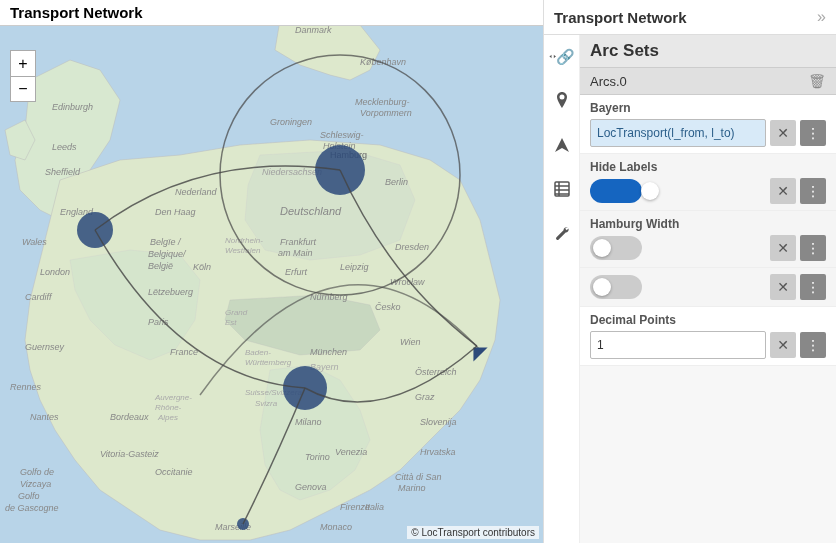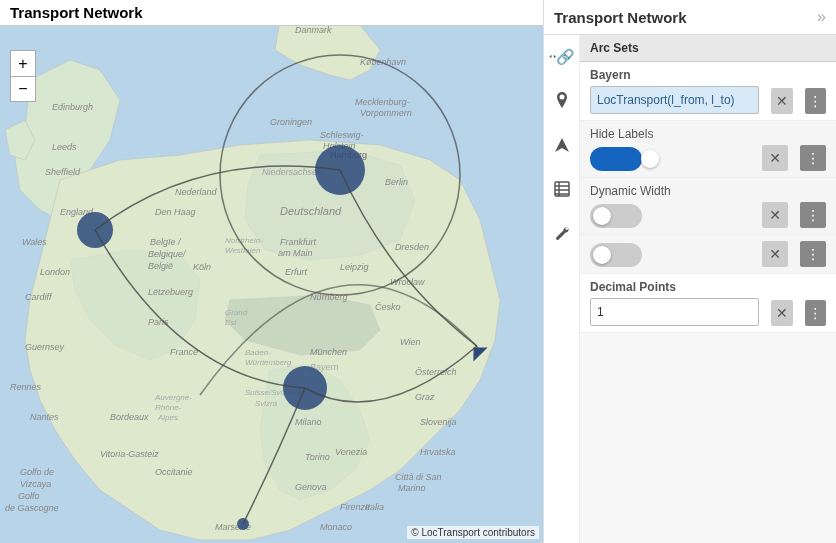--- a/index.html
+++ b/index.html
@@ -25,37 +25,37 @@
     .panel-header-arrow { color: #aaa; font-size: 16px; cursor: pointer; }
 
     .panel-sidebar { display: flex; flex: 1; overflow: hidden; }
 
     .icon-sidebar { width: 36px; background: #fff; border-right: 1px solid #eee; display: flex; flex-direction: column; align-items: center; padding-top: 8px; gap: 16px; }
     .icon-sidebar .sidebar-icon { width: 28px; height: 28px; display: flex; align-items: center; justify-content: center; cursor: pointer; color: #555; font-size: 16px; }
 
     .panel-content { flex: 1; overflow-y: auto; padding: 0; }
 
     .section-header { background: #e8e8e8; padding: 6px 10px; font-weight: bold; font-size: 13px; color: #333; display: flex; align-items: center; justify-content: space-between; border-bottom: 1px solid #ccc; }
-    .section-header-title { font-size: 12px; text-align: center; }
+    .section-header-title { font-size: 17px; text-align: center; }
 
     .arc-item { background: #e0e0e0; padding: 5px 10px; display: flex; align-items: center; justify-content: space-between; border-bottom: 1px solid #ccc; }
     .arc-item-label { font-size: 13px; color: #333; font-weight: 500; }
     .arc-item-trash { color: #888; cursor: pointer; font-size: 14px; }
 
     .field-row { padding: 6px 10px; background: #fff; border-bottom: 1px solid #eee; }
     .field-label { font-size: 12px; color: #555; margin-bottom: 4px; font-weight: bold; }
-    .field-input-row { display: flex; align-items: flex-end; gap: 12px; }
+    .field-input-row { display: flex; align-items: center; gap: 4px; }
     .field-input { flex: 1; border: 1px solid #bbb; background: #d8eaf8; padding: 4px 6px; font-size: 12px; color: #2c5f8a; border-radius: 2px; height: 28px; }
     .field-input.white-bg { background: #fff; color: #333; }
     .field-clear-btn { width: 26px; height: 26px; background: #ccc; border: none; border-radius: 2px; cursor: pointer; display: flex; align-items: center; justify-content: center; color: #555; font-size: 14px; }
     .field-menu-btn { width: 26px; height: 26px; background: #888; border: none; border-radius: 2px; cursor: pointer; display: flex; align-items: center; justify-content: center; color: #fff; font-size: 14px; }
 
     
     .toggle-row { padding: 6px 10px; background: #f5f5f5; border-bottom: 1px solid #eee; }
-    .toggle-label { font-size: 12px; color: #555; margin-bottom: 4px; font-weight: normal; }
+    .toggle-label { font-size: 12px; color: #555; margin-bottom: 4px; font-weight: bold; }
     .toggle-switch { position: relative; width: 48px; height: 24px; }
     .toggle-track { position: absolute; top: 0; left: 0; right: 0; bottom: 0; background: #ccc; border-radius: 12px; cursor: pointer; transition: background 0.2s; }
     .toggle-track.on { background: #1565c0; }
     .toggle-thumb { position: absolute; top: 3px; left: 3px; width: 18px; height: 18px; background: white; border-radius: 50%; transition: transform 0.2s; box-shadow: 0 1px 3px rgba(0,0,0,0.3); }
     .toggle-track.on .toggle-thumb { transform: translateX(24px); }
 
     .map-attribution { position: absolute; bottom: 4px; right: 4px; font-size: 10px; color: #333; background: rgba(255,255,255,0.7); padding: 1px 4px; z-index: 5; }
   </style>
 </head>
 <body>
@@ -252,20 +252,24 @@
           </svg>
         </div>
       </div>
 
       <div class="panel-content">
 
         <div class="section-header">
           <span class="section-header-title">Arc Sets</span>
         </div>
 
+        <div class="arc-item">
+          <span class="arc-item-label">Arcs.0</span>
+          <span class="arc-item-trash">🗑</span>
+        </div>
 
         <div class="field-row">
           <div class="field-label">Bayern</div>
           <div class="field-input-row">
             <input class="field-input" type="text" style="background: rgb(216, 234, 248); color: rgb(44, 95, 138);" value="LocTransport(l_from, l_to)">
             <button class="field-clear-btn" style="background:#ccc;">✕</button>
             <button class="field-menu-btn">⋮</button>
           </div>
         </div>
 
@@ -276,21 +280,21 @@
               <div class="toggle-track on" style="position:absolute;top:0;left:0;right:0;bottom:0;background:#1565c0;border-radius:12px;">
                 <div class="toggle-thumb" style="position:absolute;top:3px;left:27px;width:18px;height:18px;background:white;border-radius:50%;box-shadow:0 1px 3px rgba(0,0,0,0.3);"></div>
               </div>
             </div>
             <button class="field-clear-btn" style="background:#ccc; margin-left: auto;">✕</button>
             <button class="field-menu-btn">⋮</button>
           </div>
         </div>
 
         <div class="toggle-row">
-          <div class="toggle-label">Dynamic Width</div>
+          <div class="toggle-label">Hamburg Width</div>
           <div class="field-input-row">
             <div class="toggle-switch" style="width:52px; height:24px; position:relative; cursor:pointer;">
               <div style="position:absolute;top:0;left:0;right:0;bottom:0;background:#ccc;border-radius:12px;">
                 <div style="position:absolute;top:3px;left:3px;width:18px;height:18px;background:white;border-radius:50%;box-shadow:0 1px 3px rgba(0,0,0,0.3);"></div>
               </div>
             </div>
             <button class="field-clear-btn" style="background:#ccc; margin-left: auto;">✕</button>
             <button class="field-menu-btn">⋮</button>
           </div>
         </div>

